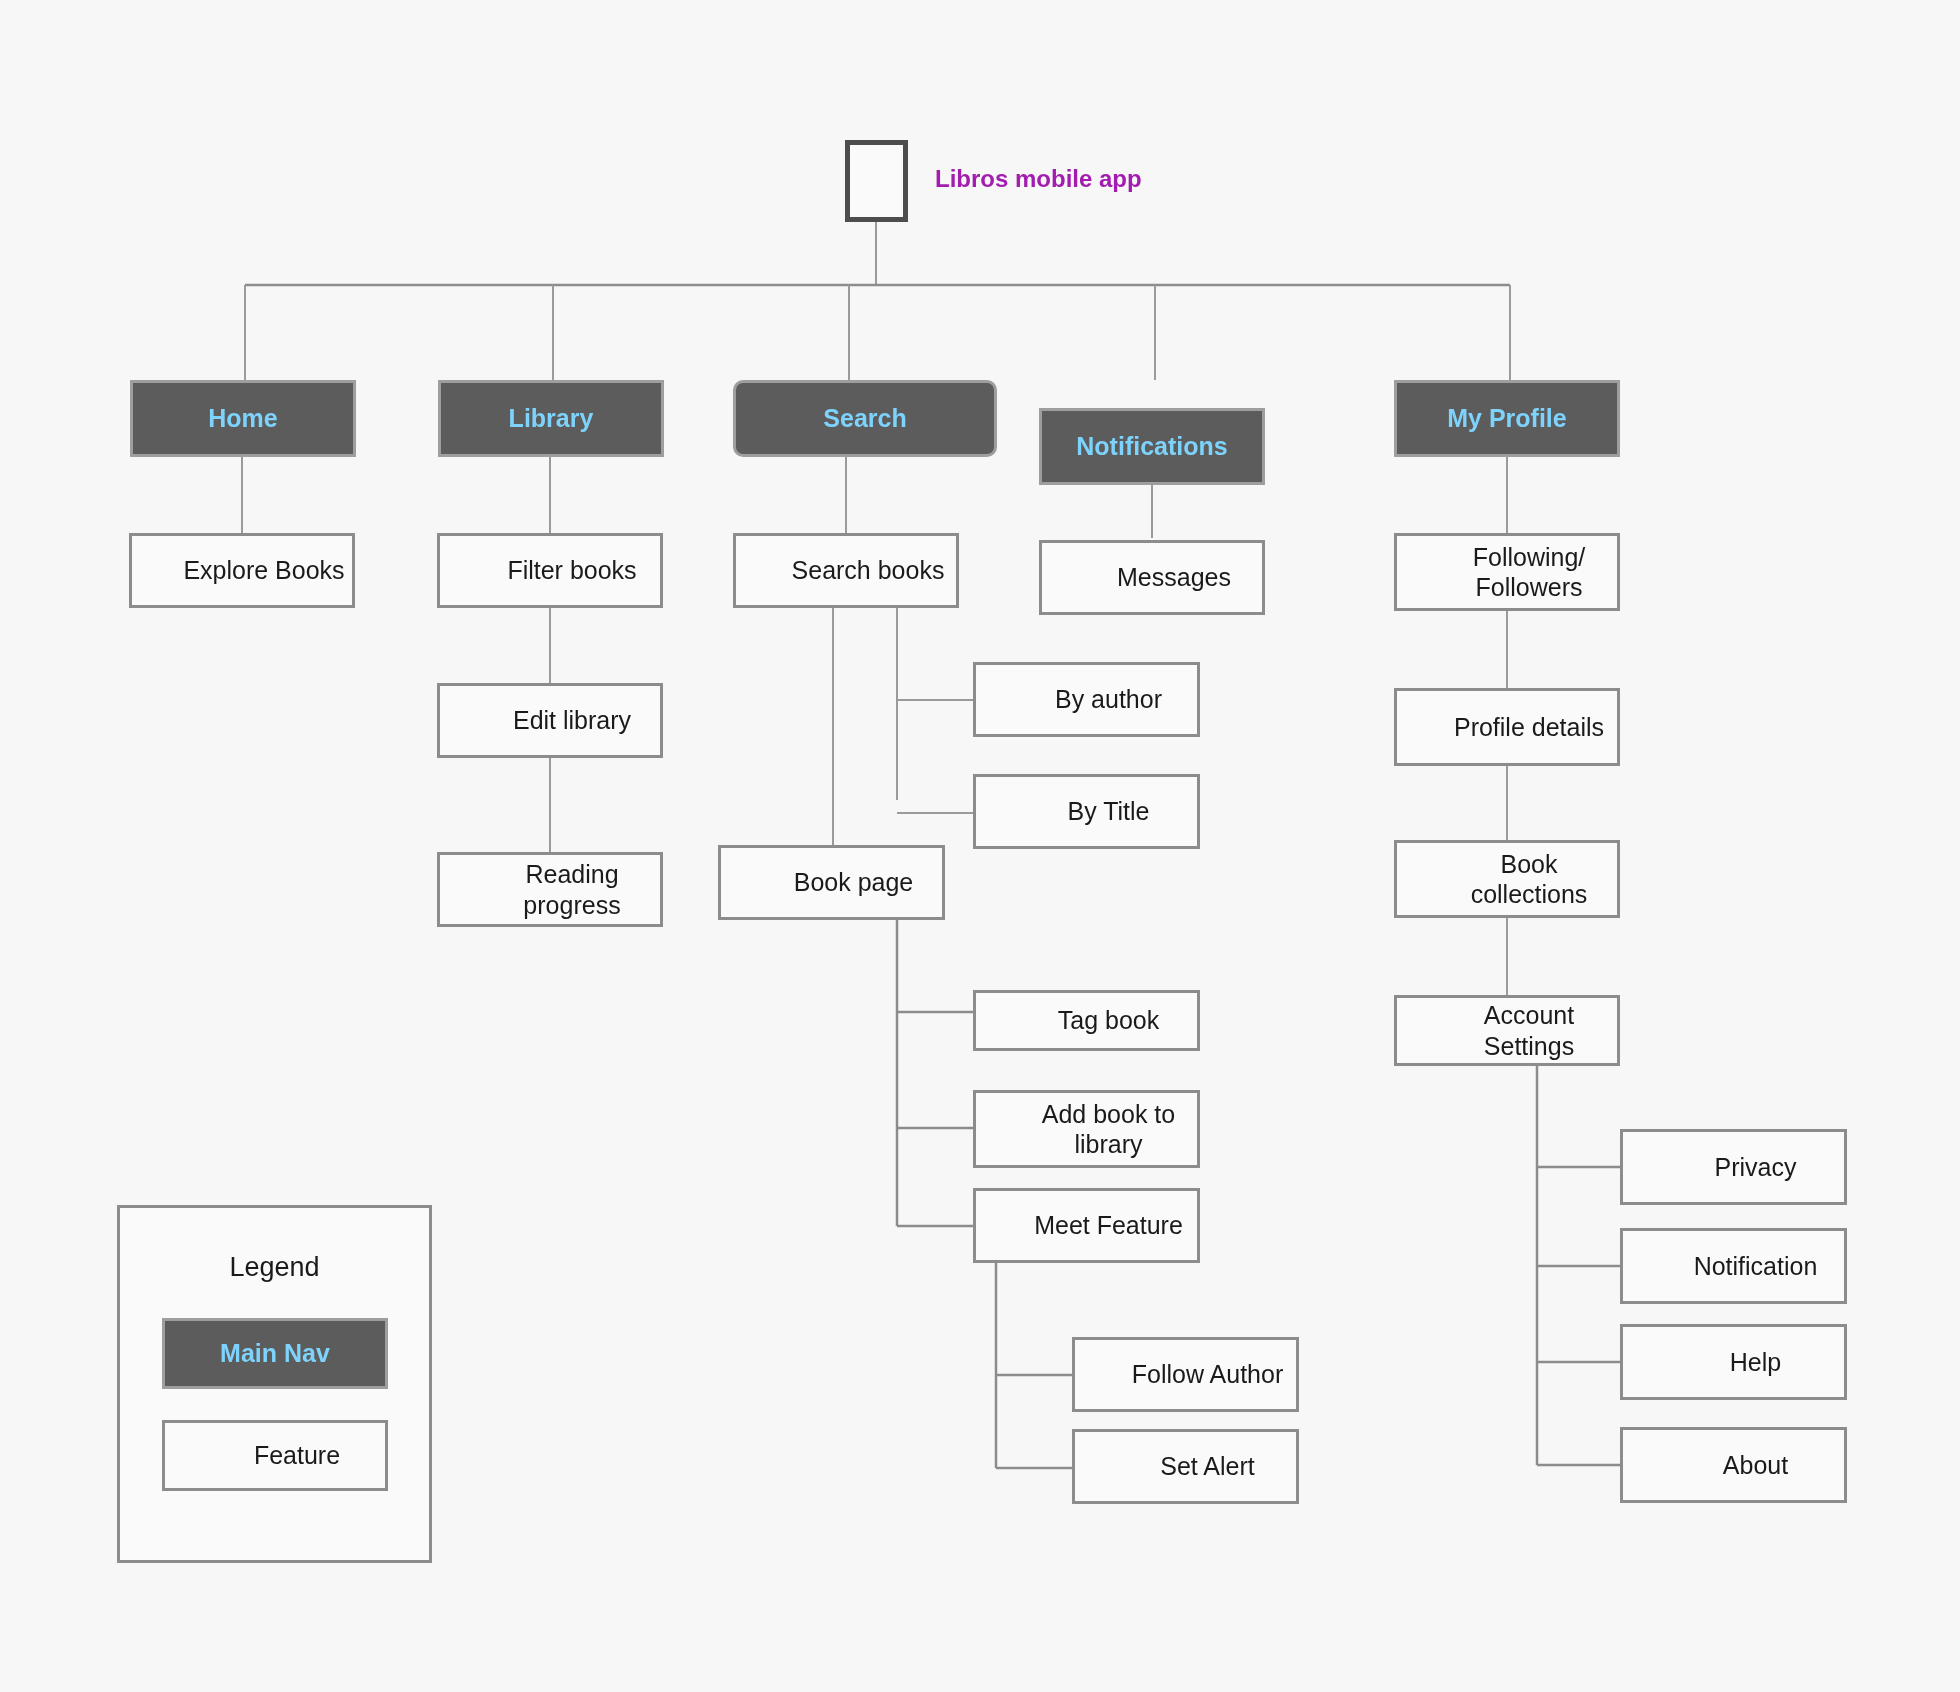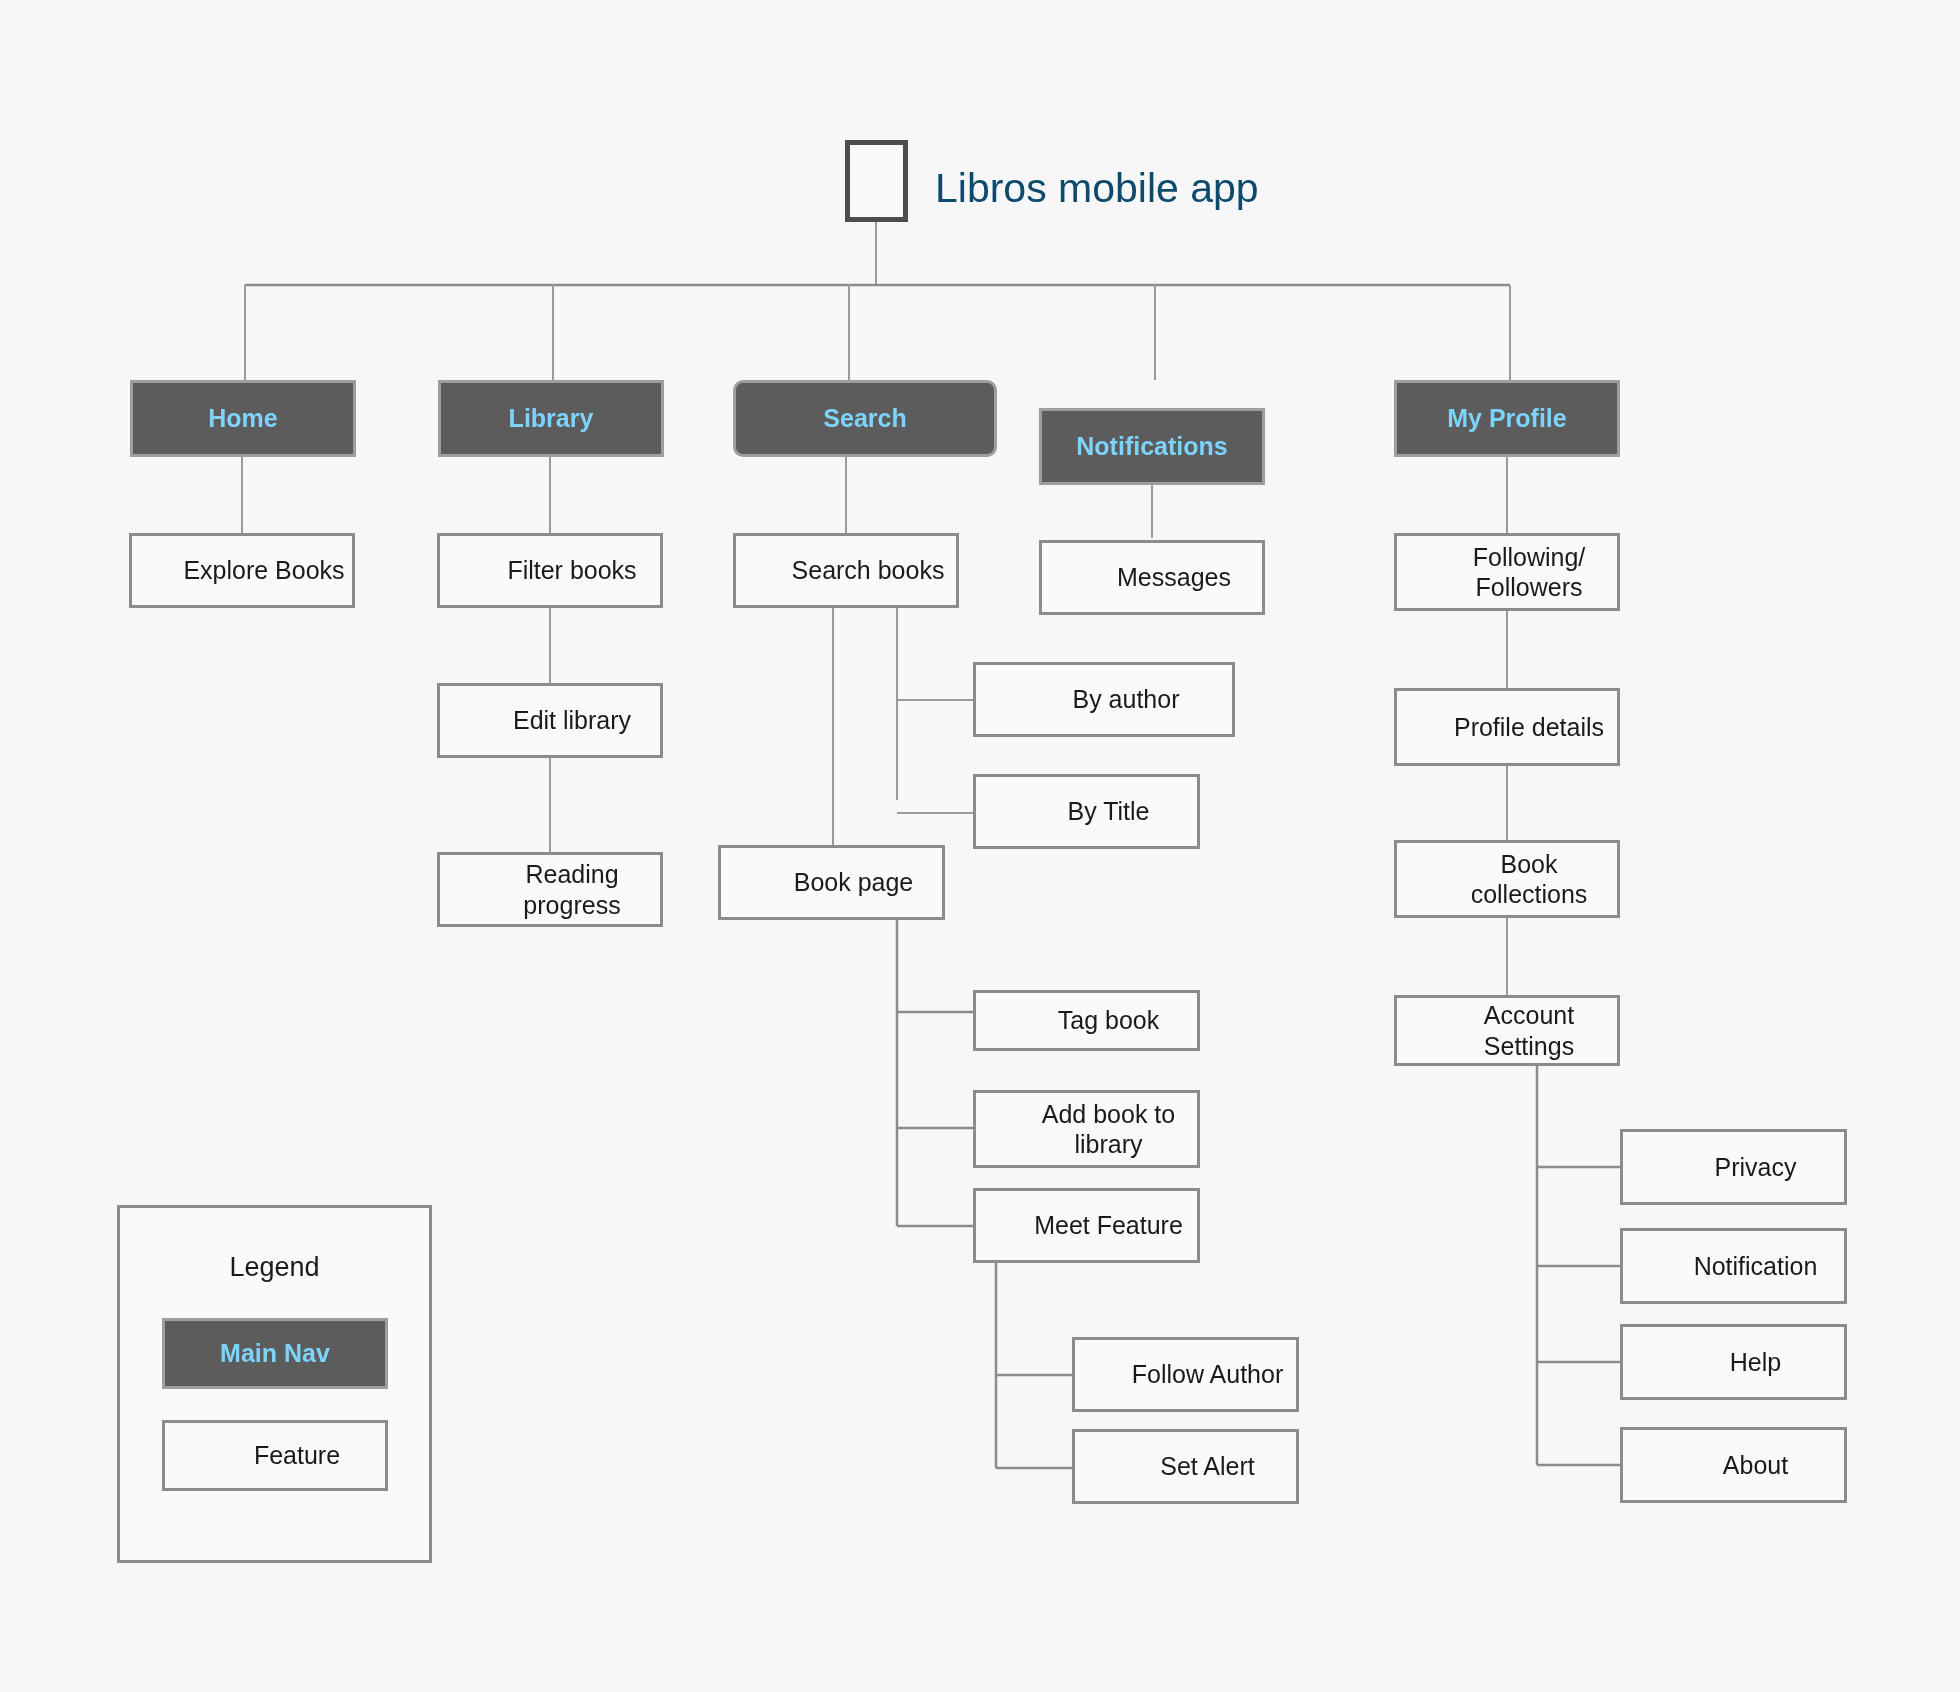--- a/index.html
+++ b/index.html
@@ -53,23 +53,23 @@
     color: #7dd3fc;
     font-size: 25px;
     font-weight: 700;
   }
   .node-root {
     background: #fafafa;
     border: 5px solid #4d4d4d;
   }
   .root-title {
     position: absolute;
-    font-size: 41px;
-    color: #0c4a6e;
-    font-weight: 400;
+    font-size: 24px;
+    color: #a21caf;
+    font-weight: 700;
     white-space: nowrap;
   }
   .legend-box {
     position: absolute;
     box-sizing: border-box;
     background: #fafafa;
     border: 3px solid #8c8c8c;
   }
   .legend-title {
     position: absolute;
@@ -159,21 +159,21 @@
 <div class="node node-feature" style="left:437px; top:683px; width:226px; height:75px;">
   <span>Edit library</span>
 </div>
 <div class="node node-feature" style="left:437px; top:852px; width:226px; height:75px;">
   <span>Reading progress</span>
 </div>
 
 <div class="node node-feature" style="left:733px; top:533px; width:226px; height:75px;">
   <span>Search books</span>
 </div>
-<div class="node node-feature" style="left:973px; top:662px; width:262px; height:75px;">
+<div class="node node-feature" style="left:973px; top:662px; width:227px; height:75px;">
   <span>By author</span>
 </div>
 <div class="node node-feature" style="left:973px; top:774px; width:227px; height:75px;">
   <span>By Title</span>
 </div>
 <div class="node node-feature" style="left:718px; top:845px; width:227px; height:75px;">
   <span>Book page</span>
 </div>
 <div class="node node-feature" style="left:973px; top:990px; width:227px; height:61px;">
   <span>Tag book</span>

